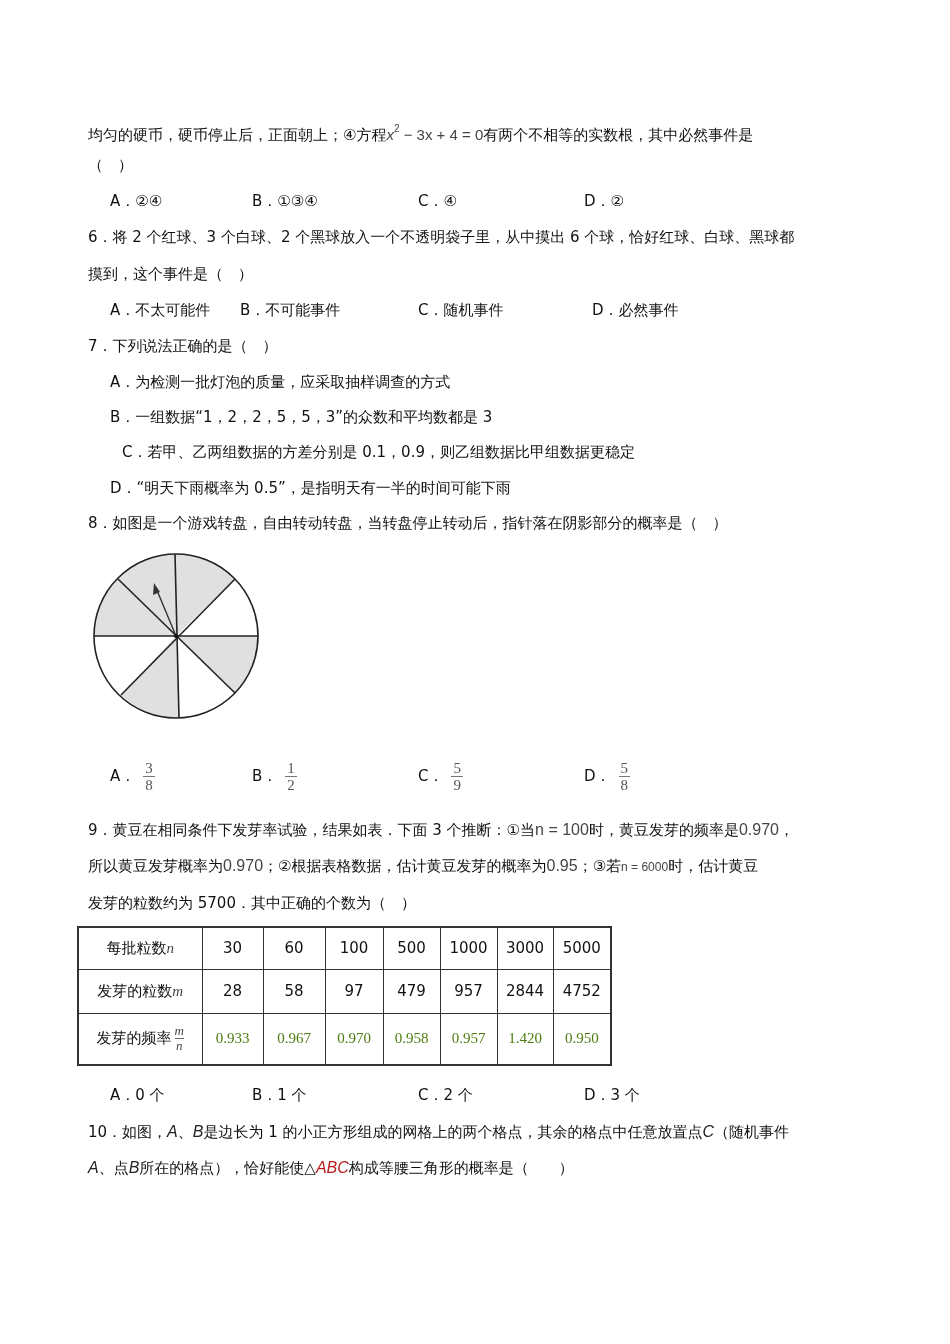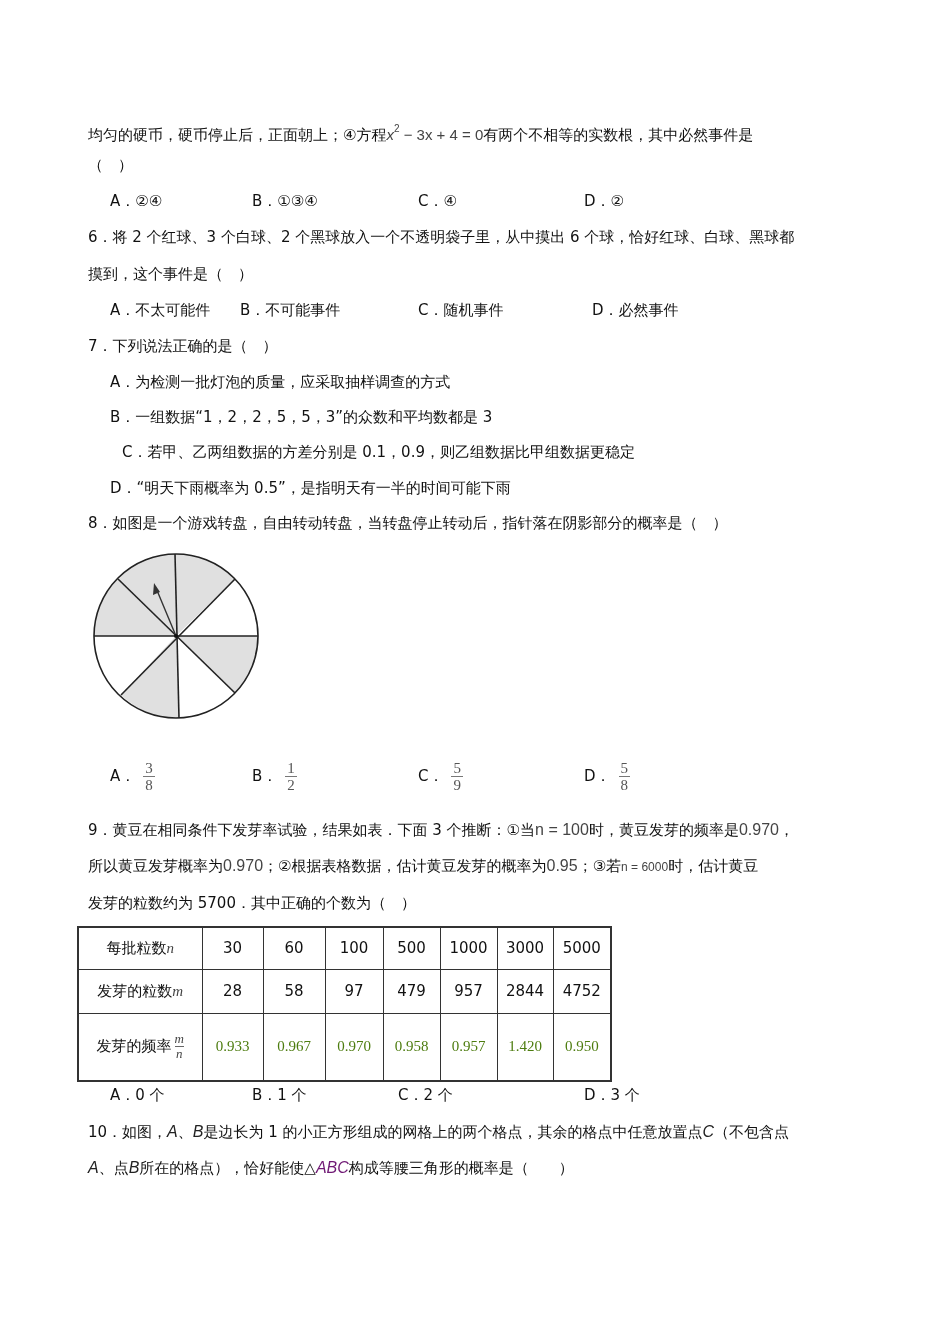--- a/index.html
+++ b/index.html
@@ -139,36 +139,36 @@
   <tr style="height:44px;">
     <td class="head"><span>发芽的粒数</span><span class="ital">m</span></td>
     <td>28</td>
     <td>58</td>
     <td>97</td>
     <td>479</td>
     <td>957</td>
     <td>2844</td>
     <td>4752</td>
   </tr>
-  <tr style="height:68px;margin-left:24px;">
+  <tr style="height:52px;margin-left:24px;">
     <td class="head"><span>发芽的频率</span><span class="tfrac"><span class="num">m</span><span>n</span></span></td>
     <td class="freq">0.933</td>
     <td class="freq">0.967</td>
     <td class="freq">0.970</td>
     <td class="freq">0.958</td>
     <td class="freq">0.957</td>
     <td class="freq">1.420</td>
     <td class="freq">0.950</td>
   </tr>
 </tbody>
   </table>
 
 <div class="opt" style="left:110px; top:1085px;">A．0 个</div>
 <div class="opt" style="left:252px; top:1085px;">B．1 个</div>
-<div class="opt" style="left:398px; top:1085px;">C．2 个</div>
+<div class="opt" style="left:418px; top:1085px;">C．2 个</div>
 <div class="opt" style="left:584px; top:1085px;">D．3 个</div>
 
 <div class="line" style="left:88px; top:1122px;">
-  <span>10．如图，</span><span class="math" style="font-style:italic;color:#222;font-size:16px;">A</span><span>、</span><span class="math" style="font-style:italic;color:#222;font-size:16px;">B</span><span>是边长为 1 的小正方形组成的网格上的两个格点，其余的格点中任意放置点</span><span class="math" style="font-style:italic;color:#222;font-size:16px;">C</span><span>（不包含点</span>
+  <span>10．如图，</span><span class="math" style="font-style:italic;color:#222;font-size:16px;">A</span><span>、</span><span class="math" style="font-style:italic;color:#222;font-size:16px;">B</span><span>是边长为 1 的小正方形组成的网格上的两个格点，其余的格点中任意放置点</span><span class="math" style="font-style:italic;color:#222;font-size:16px;">C</span><span>（随机事件</span>
 </div>
 <div class="line" style="left:88px; top:1158px;">
-  <span class="math" style="font-style:italic;color:#222;font-size:16px;">A</span><span>、点</span><span class="math" style="font-style:italic;color:#222;font-size:16px;">B</span><span>所在的格点），恰好能使△</span><span class="math" style="font-style:italic;color:#701a75;font-size:16px;">ABC</span><span>构成等腰三角形的概率是（　　）</span>
+  <span class="math" style="font-style:italic;color:#222;font-size:16px;">A</span><span>、点</span><span class="math" style="font-style:italic;color:#222;font-size:16px;">B</span><span>所在的格点），恰好能使△</span><span class="math" style="font-style:italic;color:#b91c1c;font-size:16px;">ABC</span><span>构成等腰三角形的概率是（　　）</span>
 </div>
 
 </body></html>

